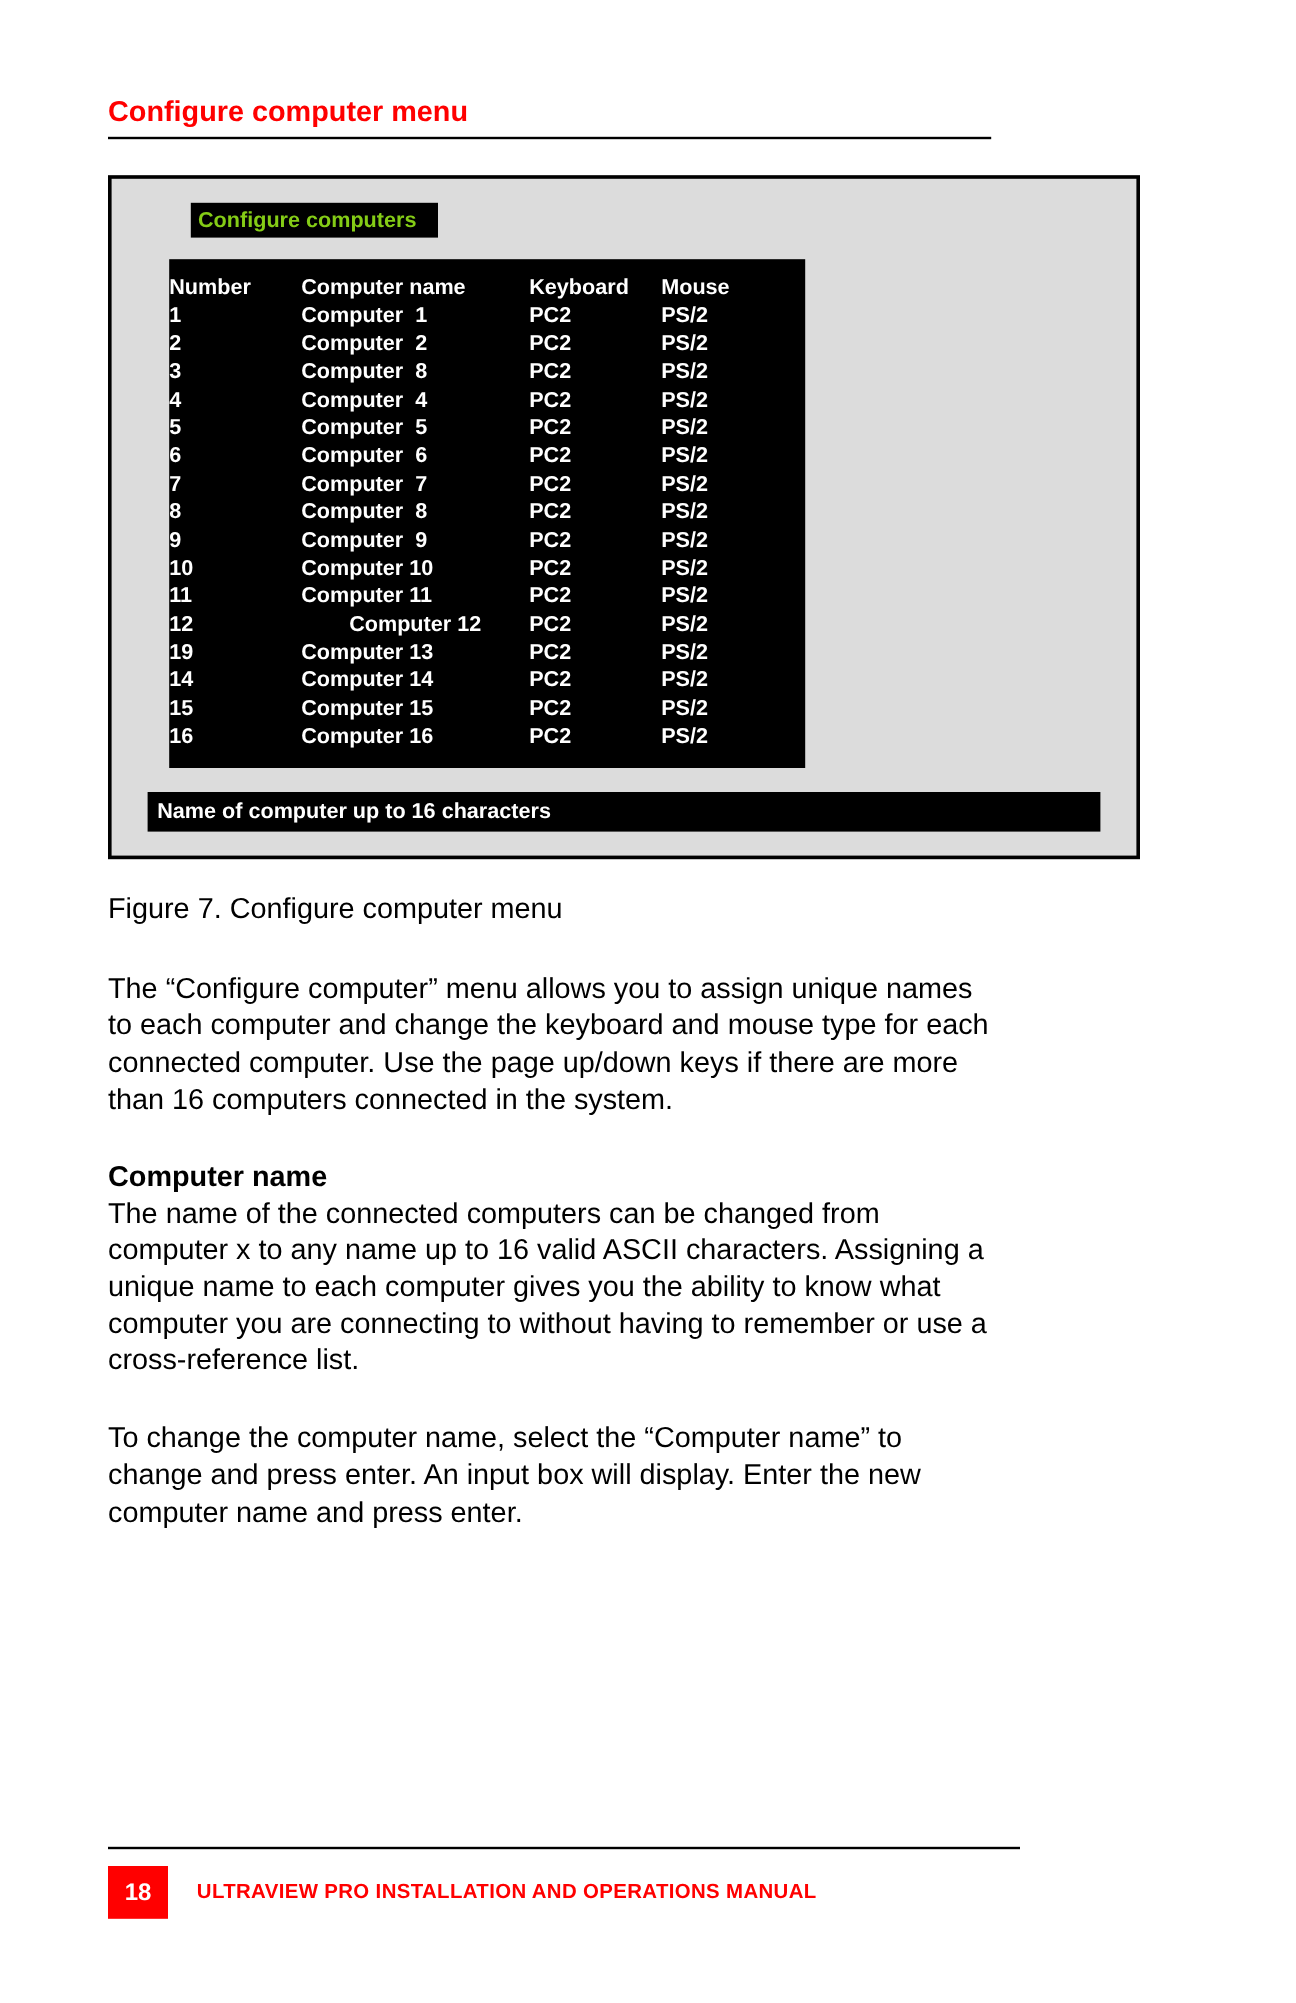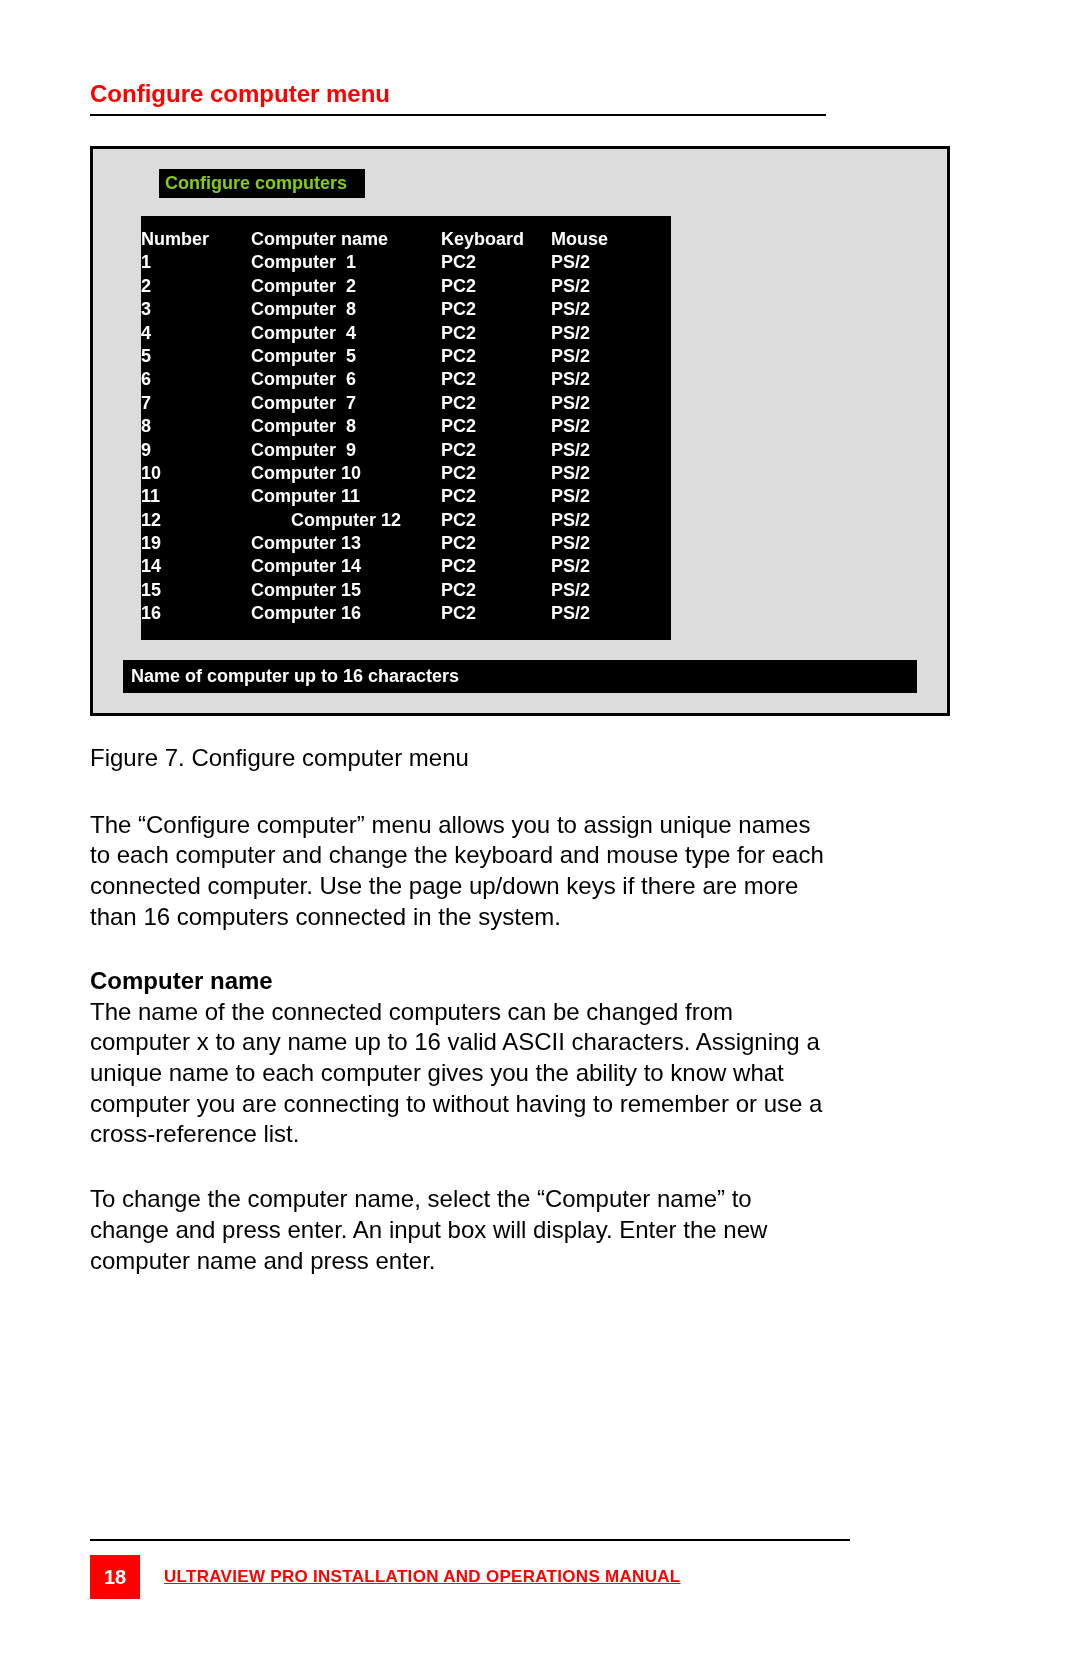--- a/index.html
+++ b/index.html
@@ -114,21 +114,20 @@
     justify-content: center;
     margin-right: 24px;
   }
   .footer-text {
     color: #ff0000;
     font-weight: bold;
     font-size: 17px;
     letter-spacing: 0.3px;
     display: flex;
     align-items: center;
-    text-decoration: underline;
   }
 </style>
 </head>
 <body>
 
 <div class="page">
 
   <div class="section-title">Configure computer menu</div>
   <hr class="title-rule">
 

